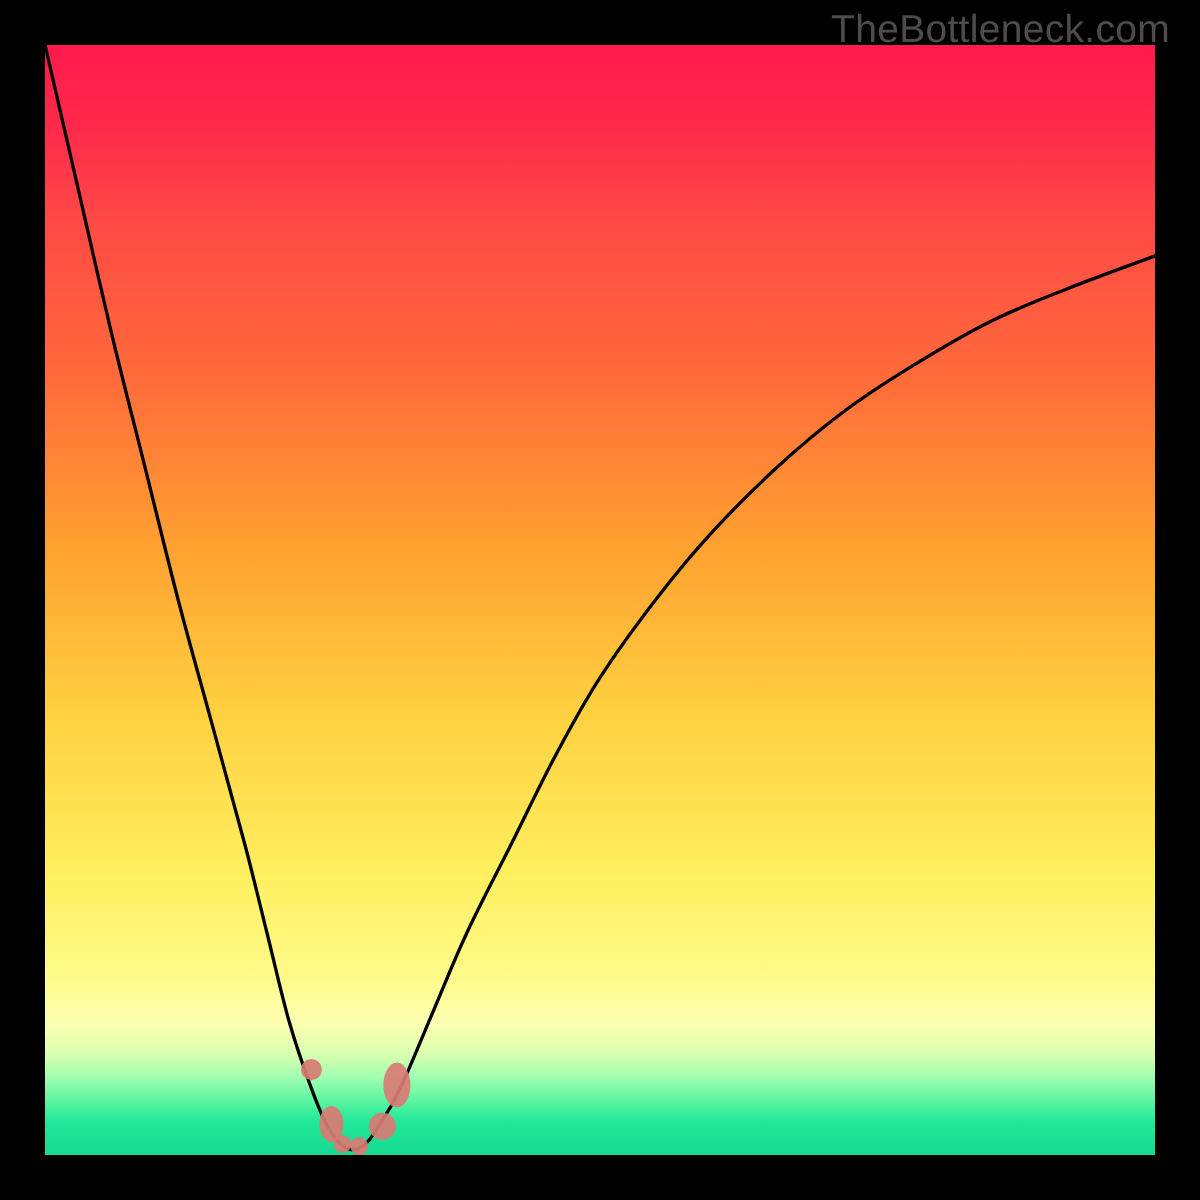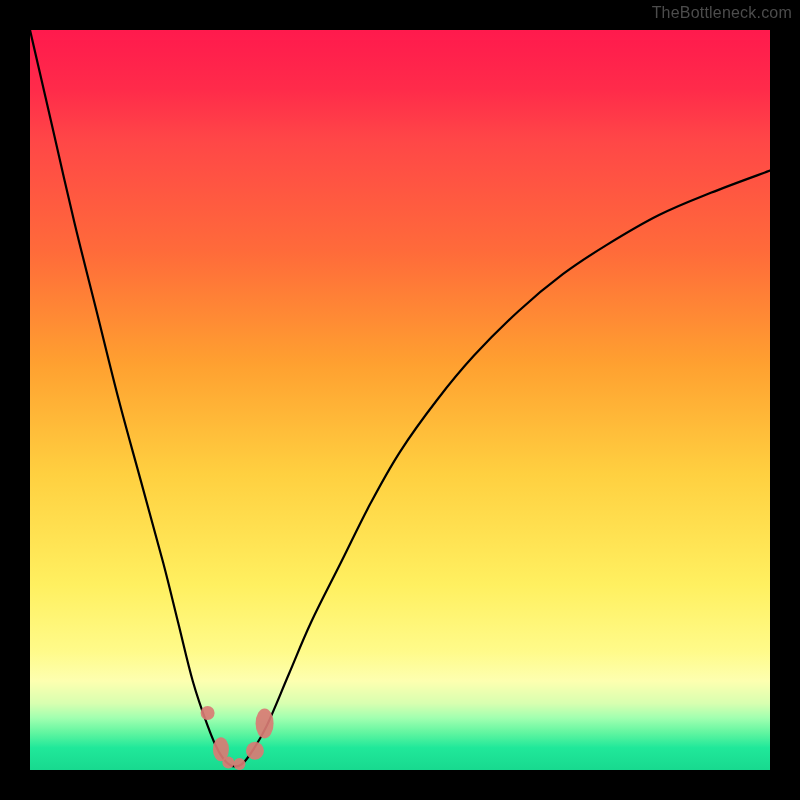--- a/index.html
+++ b/index.html
@@ -47,23 +47,23 @@
   }
   .curve-svg {
     position: absolute;
     inset: 0;
     width: 100%;
     height: 100%;
   }
   .attribution {
     position: absolute;
     top: 4px;
-    right: 8px;
+    right: 20px;
     color: #4c4c4c;
-    font-size: 16px;
+    font-size: 26px;
     letter-spacing: 0.2px;
     font-weight: 400;
     user-select: none;
   }
 </style>
 </head>
 <body>
 
 <div class="frame">
 

